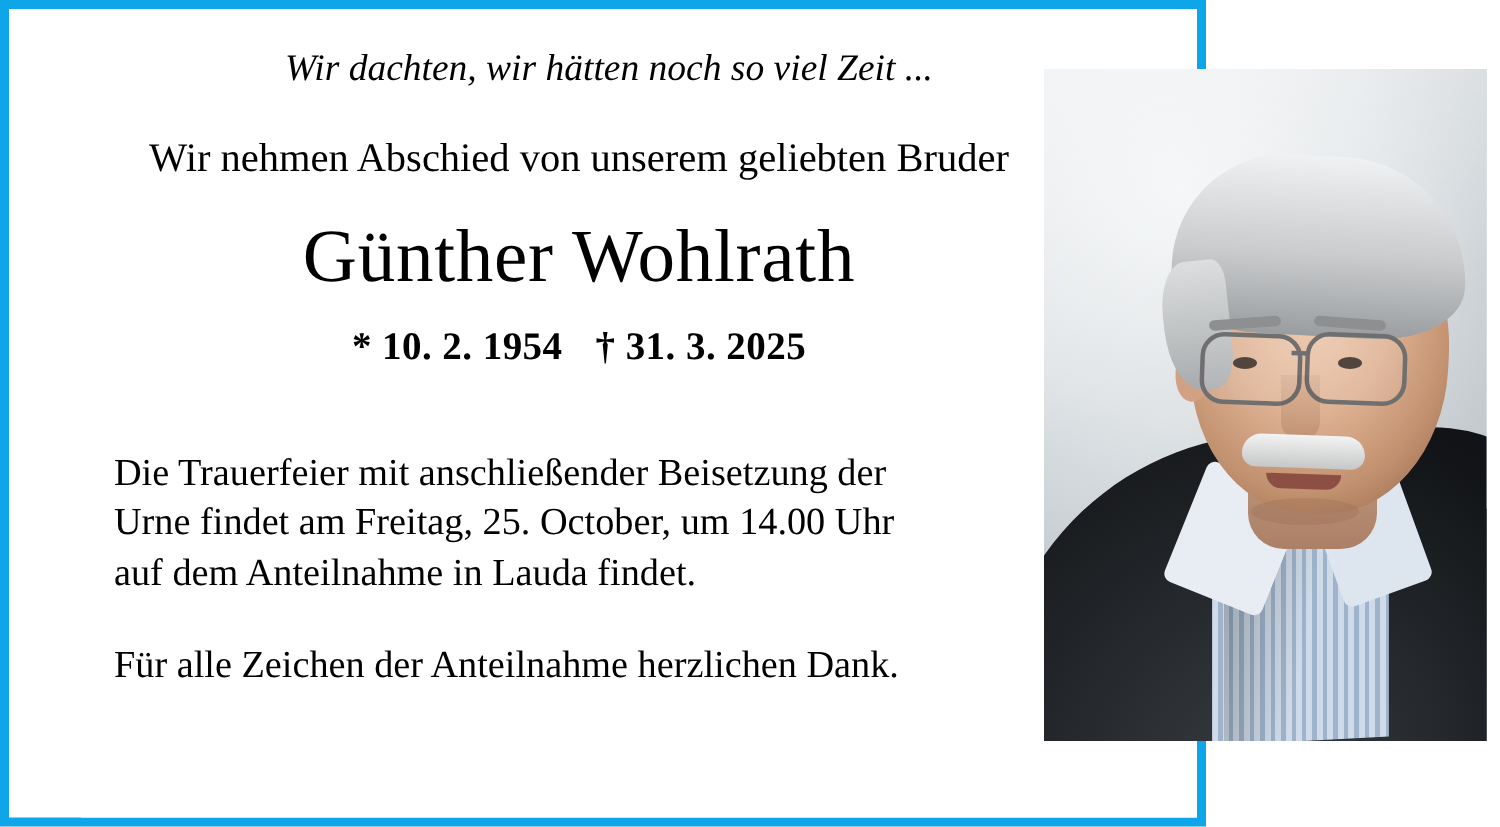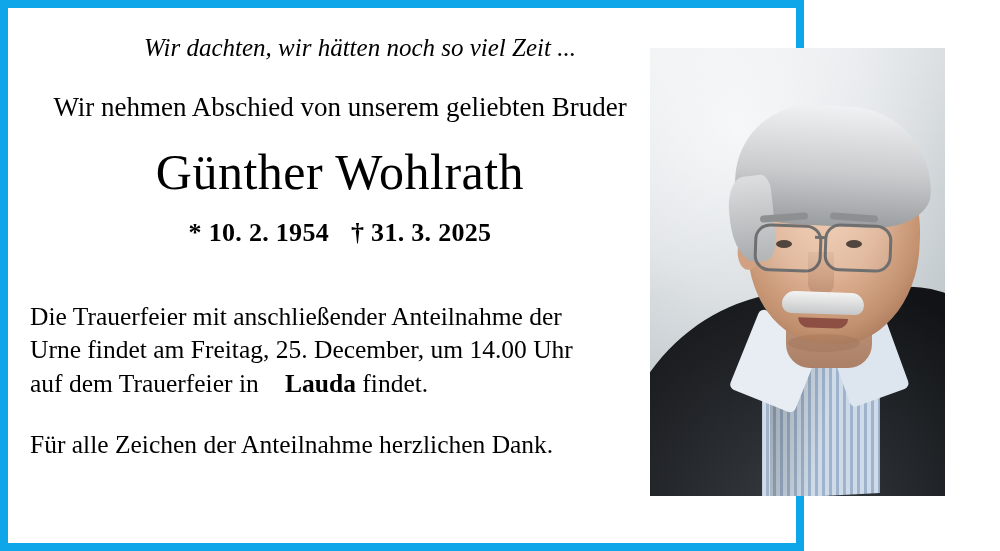--- a/index.html
+++ b/index.html
@@ -13,21 +13,22 @@
     font-family: "Liberation Serif", serif;
     color: #000000;
     overflow: hidden;
   }
   .obituary {
     position: relative;
     box-sizing: border-box;
     width: 804px;
     height: 551px;
     background: #ffffff;
-    border: 8px solid #0ea5e9;
+    border: 6px solid #0ea5e9;
+    padding-left: 48px;
   }
   .inner {
     position: relative;
     box-sizing: border-box;
     width: 100%;
     height: 100%;
     background: #ffffff;
     padding: 18px 22px 10px 22px;
     display: flex;
     flex-direction: row;
@@ -85,22 +86,21 @@
     margin: 48px 0 0 0;
     line-height: 1.35;
   }
   .ceremony {
     font-size: 25.5px;
     margin: 52px 0 0 0;
     line-height: 1.32;
     text-align: left;
   }
   .ceremony .place {
-    font-weight: bold;
-    margin-left: 20px;
+    font-weight: normal;
   }
   .thanks {
     font-size: 25.5px;
     margin: 27px 0 0 0;
     line-height: 1.3;
     text-align: left;
   }
 
   
   .photo-frame {
@@ -333,23 +333,23 @@
       <div class="intro">Wir nehmen Abschied von unserem geliebten Bruder</div>
 
       <div class="name">Günther Wohlrath</div>
 
       <div class="dates">
         <span>* 10. 2. 1954</span><span class="sep"></span><span>† 31. 3. 2025</span>
       </div>
 
 
       <div class="ceremony">
-        <div>Die Trauerfeier mit anschließender Anteilnahme der</div>
-        <div>Urne findet am Freitag, 25. December, um 14.00 Uhr</div>
-        <div><span>auf dem Trauerfeier in </span><span class="place">Lauda</span><span> findet.</span></div>
+        <div>Die Trauerfeier mit anschließender Beisetzung der</div>
+        <div>Urne findet am Freitag, 25. October, um 14.00 Uhr</div>
+        <div><span>auf dem Anteilnahme in </span><span class="place">Lauda</span><span> findet.</span></div>
       </div>
 
       <div class="thanks">Für alle Zeichen der Anteilnahme herzlichen Dank.</div>
 
     </div>
 
     <div class="photo-col">
       <div class="photo-frame">
         <div class="photo-bg"></div>
         <div class="suit"></div>

